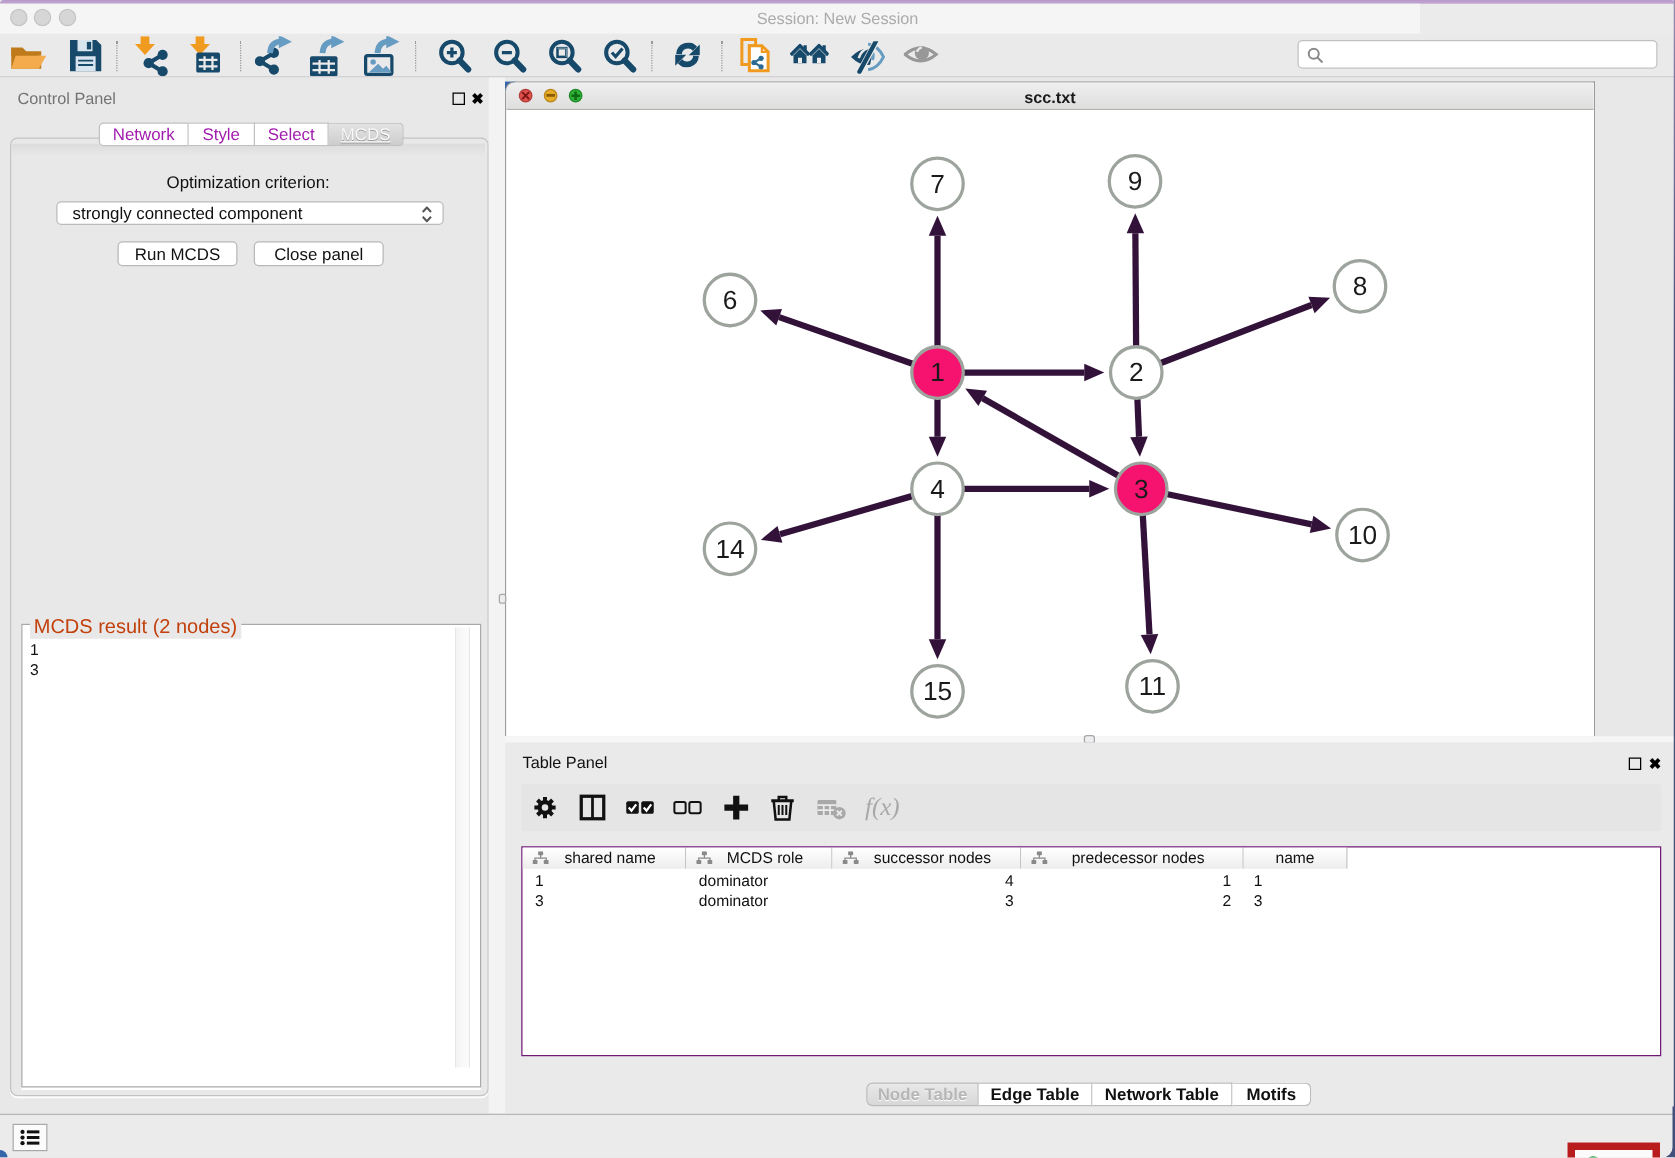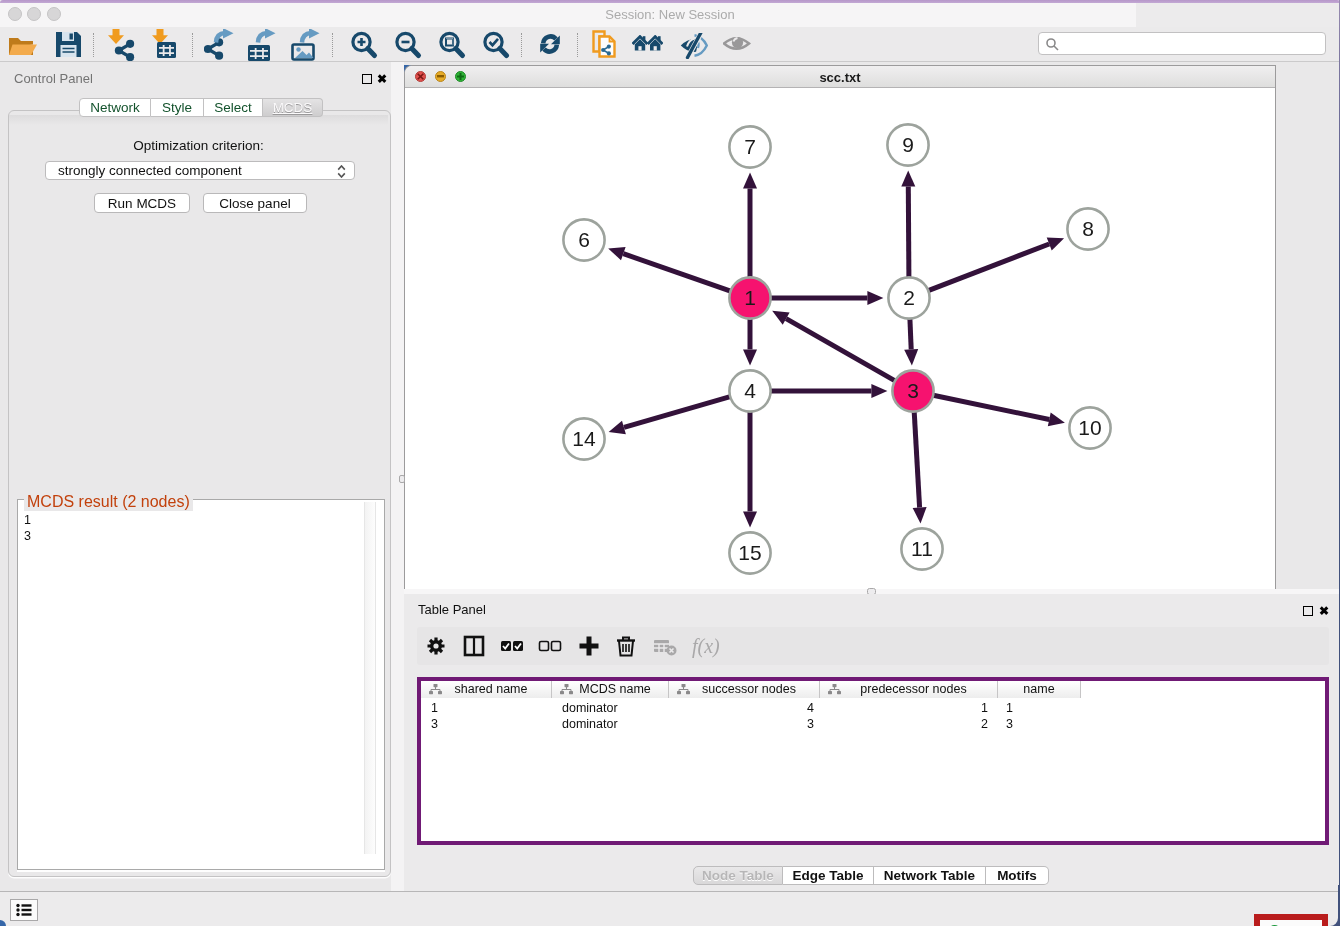--- a/index.html
+++ b/index.html
@@ -13,21 +13,21 @@
 
 #toolbar{left:0;top:27px;width:1340px;height:35px;background:#ebeaeb;border-bottom:1px solid #cbcacb;box-sizing:border-box;}
 .tbsep{top:6px;width:0;height:24px;border-left:1px dotted #9a9a9a;}
 #searchbox{left:1038px;top:5px;width:288px;height:23px;background:#fff;border:1px solid #c2c1c2;border-radius:4px;box-sizing:border-box;}
 
 #cpanel{left:0;top:62px;width:391px;height:829px;background:#e9e8e9;}
 #cphead{left:14px;top:9px;font-size:13px;color:#737373;}
 .paneicon{top:10px;font-weight:bold;color:#000;font-size:12px;}
 #cptabwell{left:8px;top:48px;width:381px;height:765px;border:1px solid #c4c3c4;border-radius:6px;background:#e9e8e9;box-shadow:0 1.5px 0 rgba(255,255,255,0.9);}
 #cptabshade{left:9px;top:53px;width:379px;height:10px;background:linear-gradient(#dddcdd,#e9e8e9);}
-.tab{top:36px;height:19px;box-sizing:border-box;background:#fff;border:1px solid #c2c1c2;border-left:none;text-align:center;font-size:13.5px;color:#14532d;line-height:18px;}
+.tab{top:36px;height:19px;box-sizing:border-box;background:#fff;border:1px solid #c2c1c2;border-left:none;text-align:center;font-size:13.5px;color:#a21caf;line-height:18px;}
 #cpcontent{left:9px;top:54px;width:379px;}
 #optlabel{left:0;top:22px;width:379px;text-align:center;font-size:13.5px;color:#111;}
 #dropdown{left:36px;top:45px;width:310px;height:19px;background:#fff;border:1px solid #bcbbbc;border-radius:4px;font-size:13.5px;color:#111;line-height:18px;padding-left:12px;box-sizing:border-box;}
 .btn{top:77px;height:20px;background:#fff;border:1px solid #b9b8b9;border-radius:4px;text-align:center;font-size:13.5px;color:#111;line-height:19px;box-sizing:border-box;}
 #fieldset{left:17px;top:437px;width:366px;height:369px;border:1px solid #a9a9a9;background:#fff;box-shadow:0 2px 0 rgba(255,255,255,0.95);}
 #fslabel{left:6px;top:-7px;background:#e9e8e9;padding:0 3px;font-size:16px;color:#c2410c;}
 #fstext{left:6px;top:12px;font-size:12.5px;color:#111;line-height:16px;}
 #fsscroll{right:8px;top:2px;width:10px;height:352px;background:linear-gradient(90deg,#f3f3f3,#fdfdfd);border-left:1px solid #e6e6e6;border-right:1px solid #e6e6e6;}
 
 #desk{left:396px;top:62px;width:944px;height:829px;background:#e9e8e9;}
@@ -35,21 +35,21 @@
 #bluecorner{left:8px;top:3px;width:9px;height:9px;background:#3566a8;clip-path:polygon(0 0,100% 0,0 100%);}
 #nettitle{left:0;top:0;width:100%;height:22px;background:linear-gradient(#f0eff0,#dededd);border-bottom:1px solid #b4b3b4;box-sizing:border-box;}
 #nettext{left:0;top:4px;width:100%;text-align:center;font-size:13px;font-weight:bold;color:#1a1a1a;}
 .mac{width:11px;height:11px;border-radius:50%;top:5px;box-sizing:border-box;}
 #netcanvas{left:0;top:22px;width:934px;height:501px;background:#fff;}
 
 #divider2{left:396px;top:588.5px;width:944px;height:5.5px;background:#f7f6f7;}
 #tpanel{left:404px;top:594px;width:936px;height:297px;background:#ebeaeb;}
 #tphead{left:14px;top:8px;font-size:13px;color:#111;text-align:right;}
 #tptoolbar{left:13px;top:33px;width:912px;height:38px;background:#e6e5e6;border-radius:3px;}
-#ttable{left:13px;top:83px;width:912px;height:168px;background:#fff;border:4px solid #701a75;box-sizing:border-box;overflow:hidden;}
+#ttable{left:13px;top:83px;width:912px;height:168px;background:#fff;border:1px solid #701a75;box-sizing:border-box;overflow:hidden;}
 .th{top:0;height:17px;background:linear-gradient(#ffffff,#ededed);border-right:1px solid #c6c5c6;box-sizing:border-box;font-size:12.5px;color:#111;text-align:center;line-height:17px;}
 .td{font-size:12.5px;color:#111;height:16px;line-height:16px;}
 .tabbtn{top:272px;height:19px;box-sizing:border-box;background:#fff;border:1px solid #bdbcbd;border-left:none;font-size:13.5px;font-weight:bold;color:#111;text-align:center;line-height:18px;}
 
 #statusbar{left:0;top:891px;width:1340px;height:35px;background:#ecebec;border-top:1px solid #b7b6b7;box-sizing:border-box;}
 #listbtn{left:10px;top:7px;width:28px;height:22px;background:#fbfbfb;border:1px solid #a9a8a9;box-sizing:border-box;}
 #membtn{left:1254px;top:22px;width:74px;height:24px;background:#fbfbfb;border:6px solid #b91c1c;box-sizing:border-box;font-size:12.5px;color:#111;}
 .bluebl{background:#3566a8;}
 </style>
 </head>
@@ -382,21 +382,21 @@
             <path d="M6.5 3 V5.5 M2 7 V5.5 H11 V7" stroke="#8a898a" stroke-width="1" fill="none"></path>
           </g>
         </svg><span style="margin-left:10px;">shared name</span></div>
       <div class="abs th" style="left:131px;width:117px;"><svg class="abs" style="left:8px;top:3px;" width="13" height="11" viewBox="0 0 13 11">
           <g fill="#8a898a">
             <rect x="4.5" y="0" width="4" height="3.2" rx="0.6"></rect>
             <rect x="0" y="7" width="4" height="3.2" rx="0.6"></rect>
             <rect x="9" y="7" width="4" height="3.2" rx="0.6"></rect>
             <path d="M6.5 3 V5.5 M2 7 V5.5 H11 V7" stroke="#8a898a" stroke-width="1" fill="none"></path>
           </g>
-        </svg><span style="margin-left:10px;">MCDS name</span></div>
+        </svg><span style="margin-left:10px;">MCDS role</span></div>
       <div class="abs th" style="left:248px;width:151px;"><svg class="abs" style="left:8px;top:3px;" width="13" height="11" viewBox="0 0 13 11">
           <g fill="#8a898a">
             <rect x="4.5" y="0" width="4" height="3.2" rx="0.6"></rect>
             <rect x="0" y="7" width="4" height="3.2" rx="0.6"></rect>
             <rect x="9" y="7" width="4" height="3.2" rx="0.6"></rect>
             <path d="M6.5 3 V5.5 M2 7 V5.5 H11 V7" stroke="#8a898a" stroke-width="1" fill="none"></path>
           </g>
         </svg><span style="margin-left:10px;">successor nodes</span></div>
       <div class="abs th" style="left:399px;width:178px;"><svg class="abs" style="left:8px;top:3px;" width="13" height="11" viewBox="0 0 13 11">
           <g fill="#8a898a">

